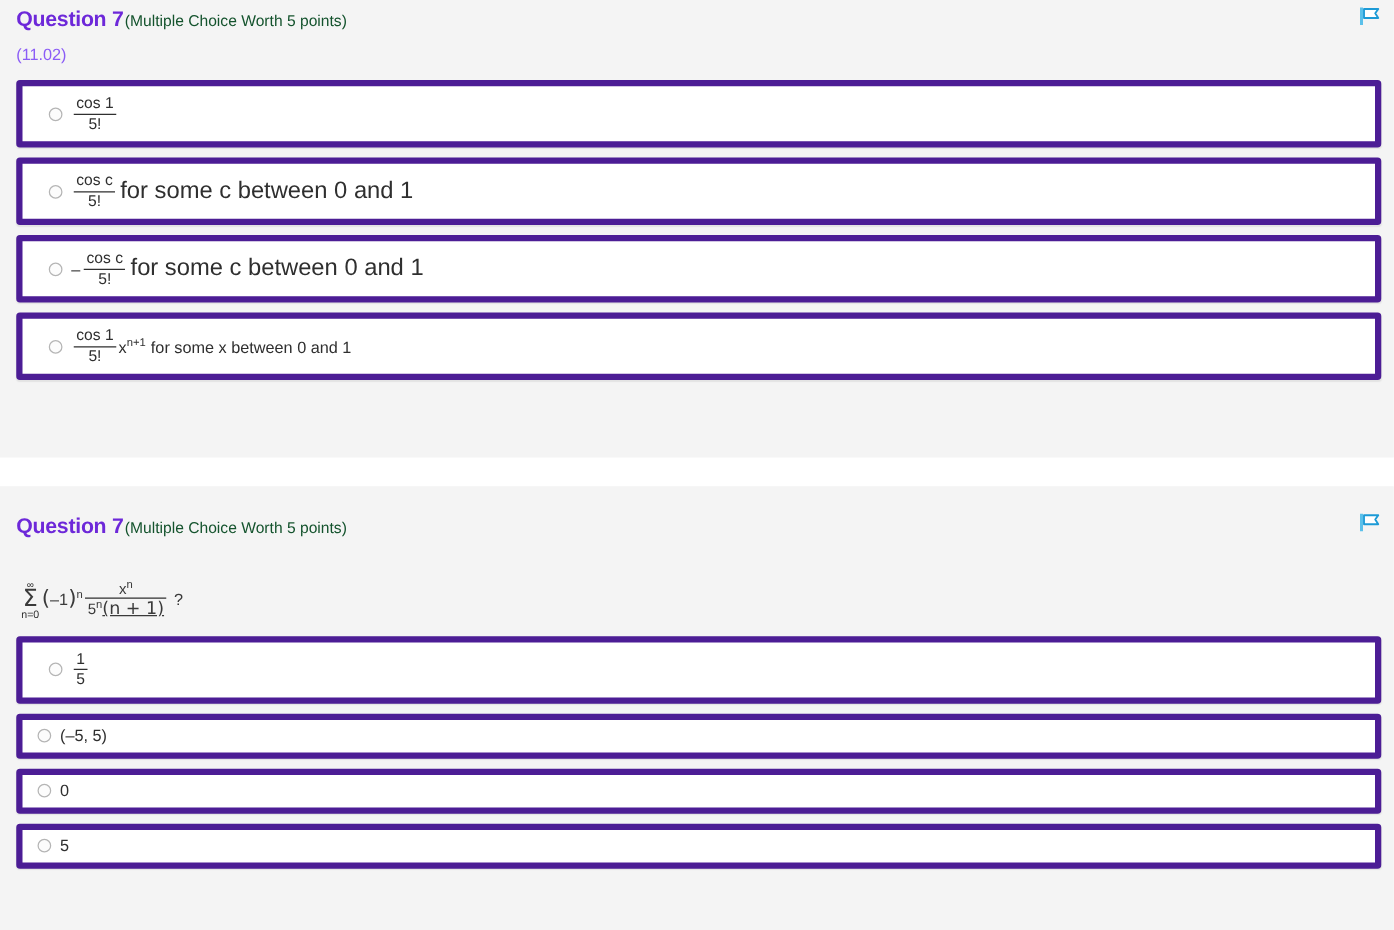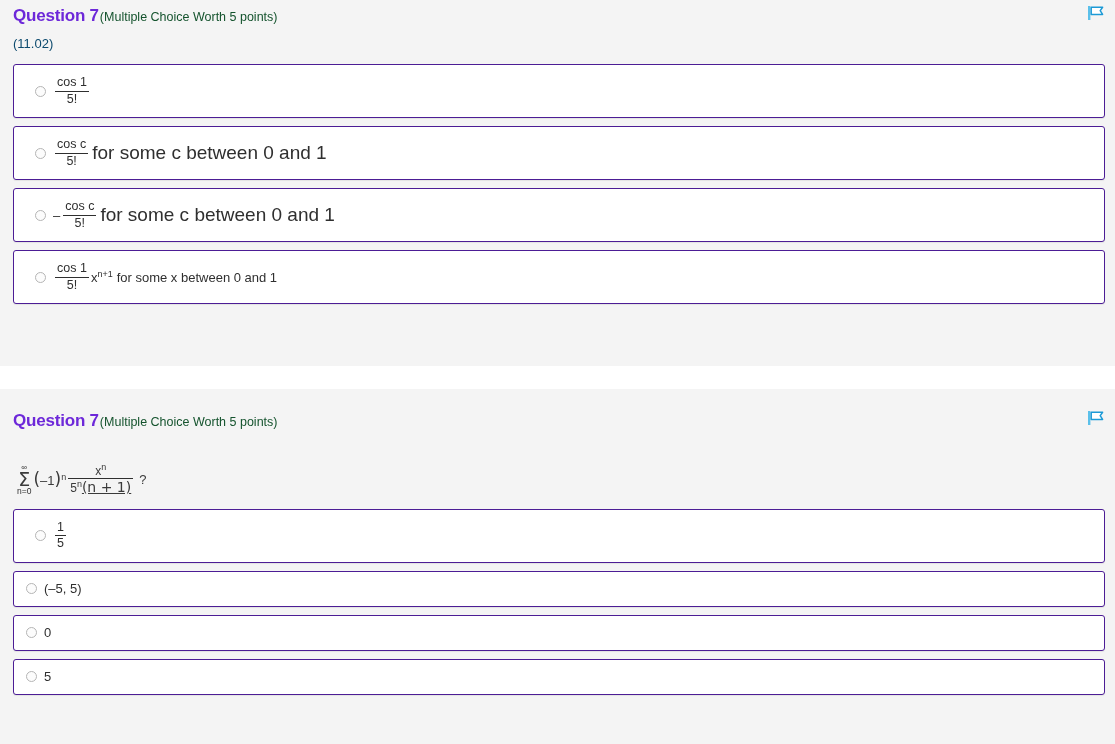--- a/index.html
+++ b/index.html
@@ -48,39 +48,39 @@
   .flag-icon {
     position: absolute;
     right: 8px;
     top: 3px;
     width: 22px;
     height: 20px;
     cursor: pointer;
   }
   .q-code {
     font-size: 13px;
-    color: #0c4a6e;
+    color: #8b5cf6;
     padding: 10px 0 0 13px;
   }
   .q-text {
     font-size: 13.3px;
     color: #3a3a3a;
     padding: 26px 0 0 13px;
     line-height: 17px;
     display: flex;
     align-items: center;
     flex-wrap: wrap;
     min-height: 18px;
   }
   .options {
     padding: 13px 10px 14px 13px;
   }
   .option {
     background: #ffffff;
-    border: 1px solid #4c1d95;
+    border: 5px solid #4c1d95;
     border-radius: 3px;
     box-shadow: 0 1px 1px rgba(0,0,0,0.07);
     margin-bottom: 8px;
     display: flex;
     align-items: center;
     padding: 0 12px;
     box-sizing: border-box;
     width: 1092px;
     cursor: pointer;
   }

